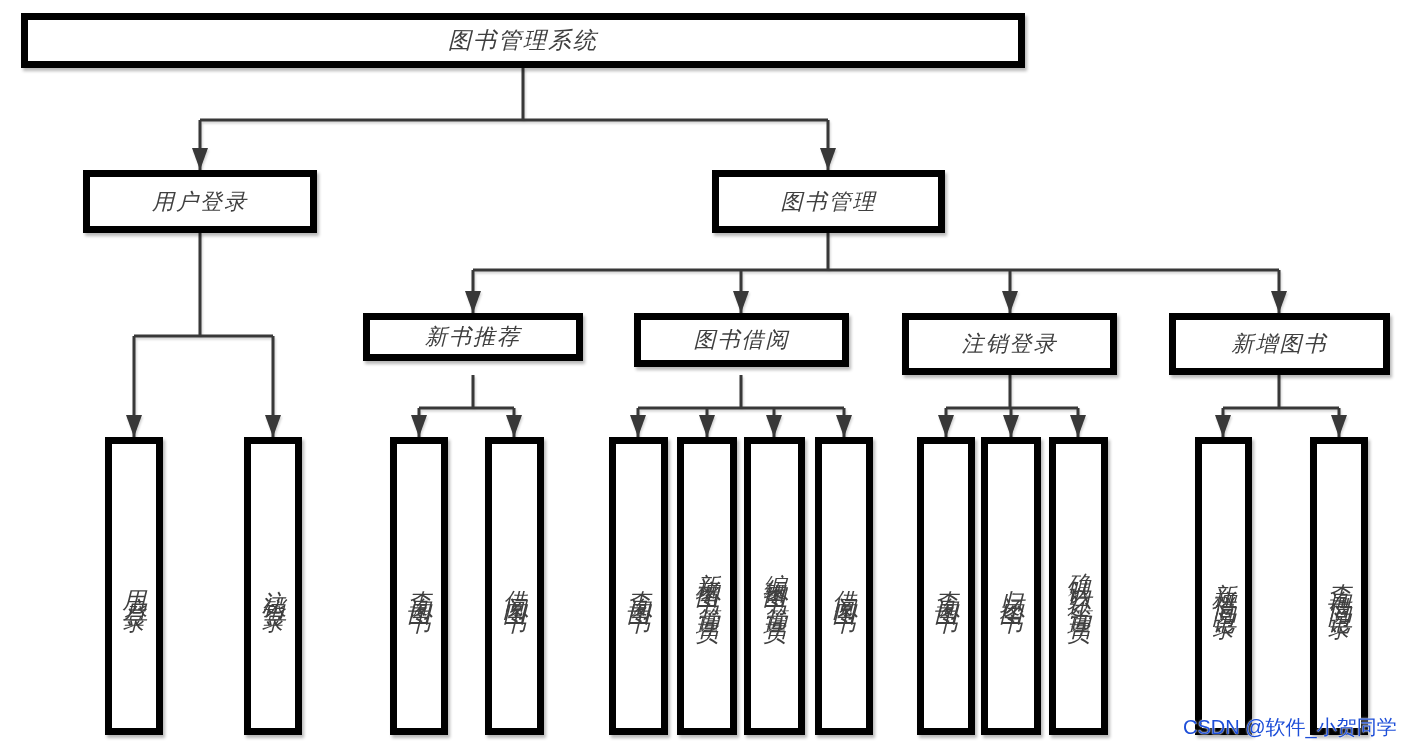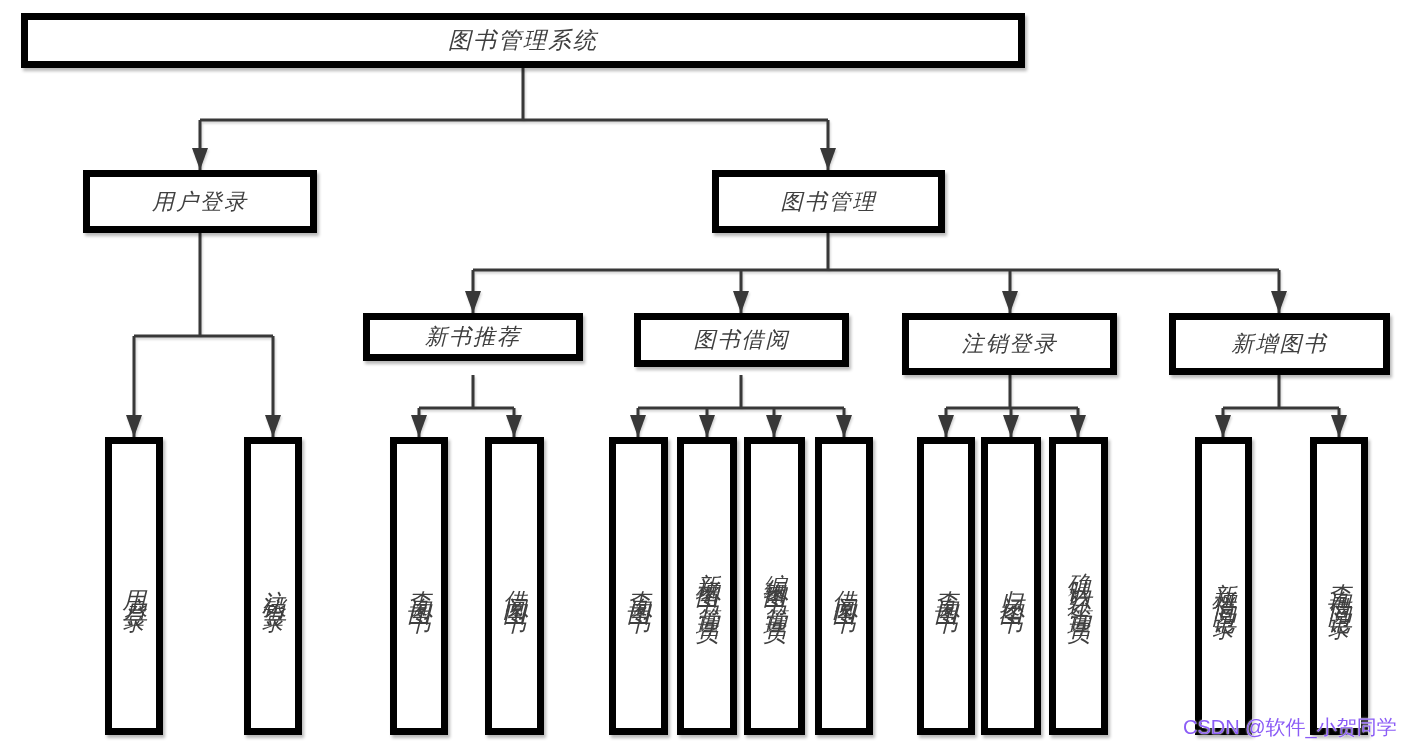--- a/index.html
+++ b/index.html
@@ -16,21 +16,21 @@
     font-style:italic;
   }
   .node .lbl{font-size:22px;letter-spacing:2px;white-space:nowrap;color:#3f3f3f;}
   .root .lbl{font-size:23px;}
   .leaf .lbl{
     writing-mode:vertical-rl;text-orientation:mixed;
     font-size:23px;letter-spacing:7px;line-height:1;
   }
   .watermark{
     position:absolute;left:1183px;top:714px;z-index:5;
-    font-size:20px;color:#8b5cf6;white-space:nowrap;
+    font-size:20px;color:#1d4ed8;white-space:nowrap;
     text-shadow:0 0 2px #ffffff,0 0 1px #ffffff;
   }
 </style>
 </head>
 <body>
 
 <div class="canvas">
 
   <svg class="wires" width="1405" height="747" viewBox="0 0 1405 747">
     <g stroke="#383838" stroke-width="3" fill="none">

